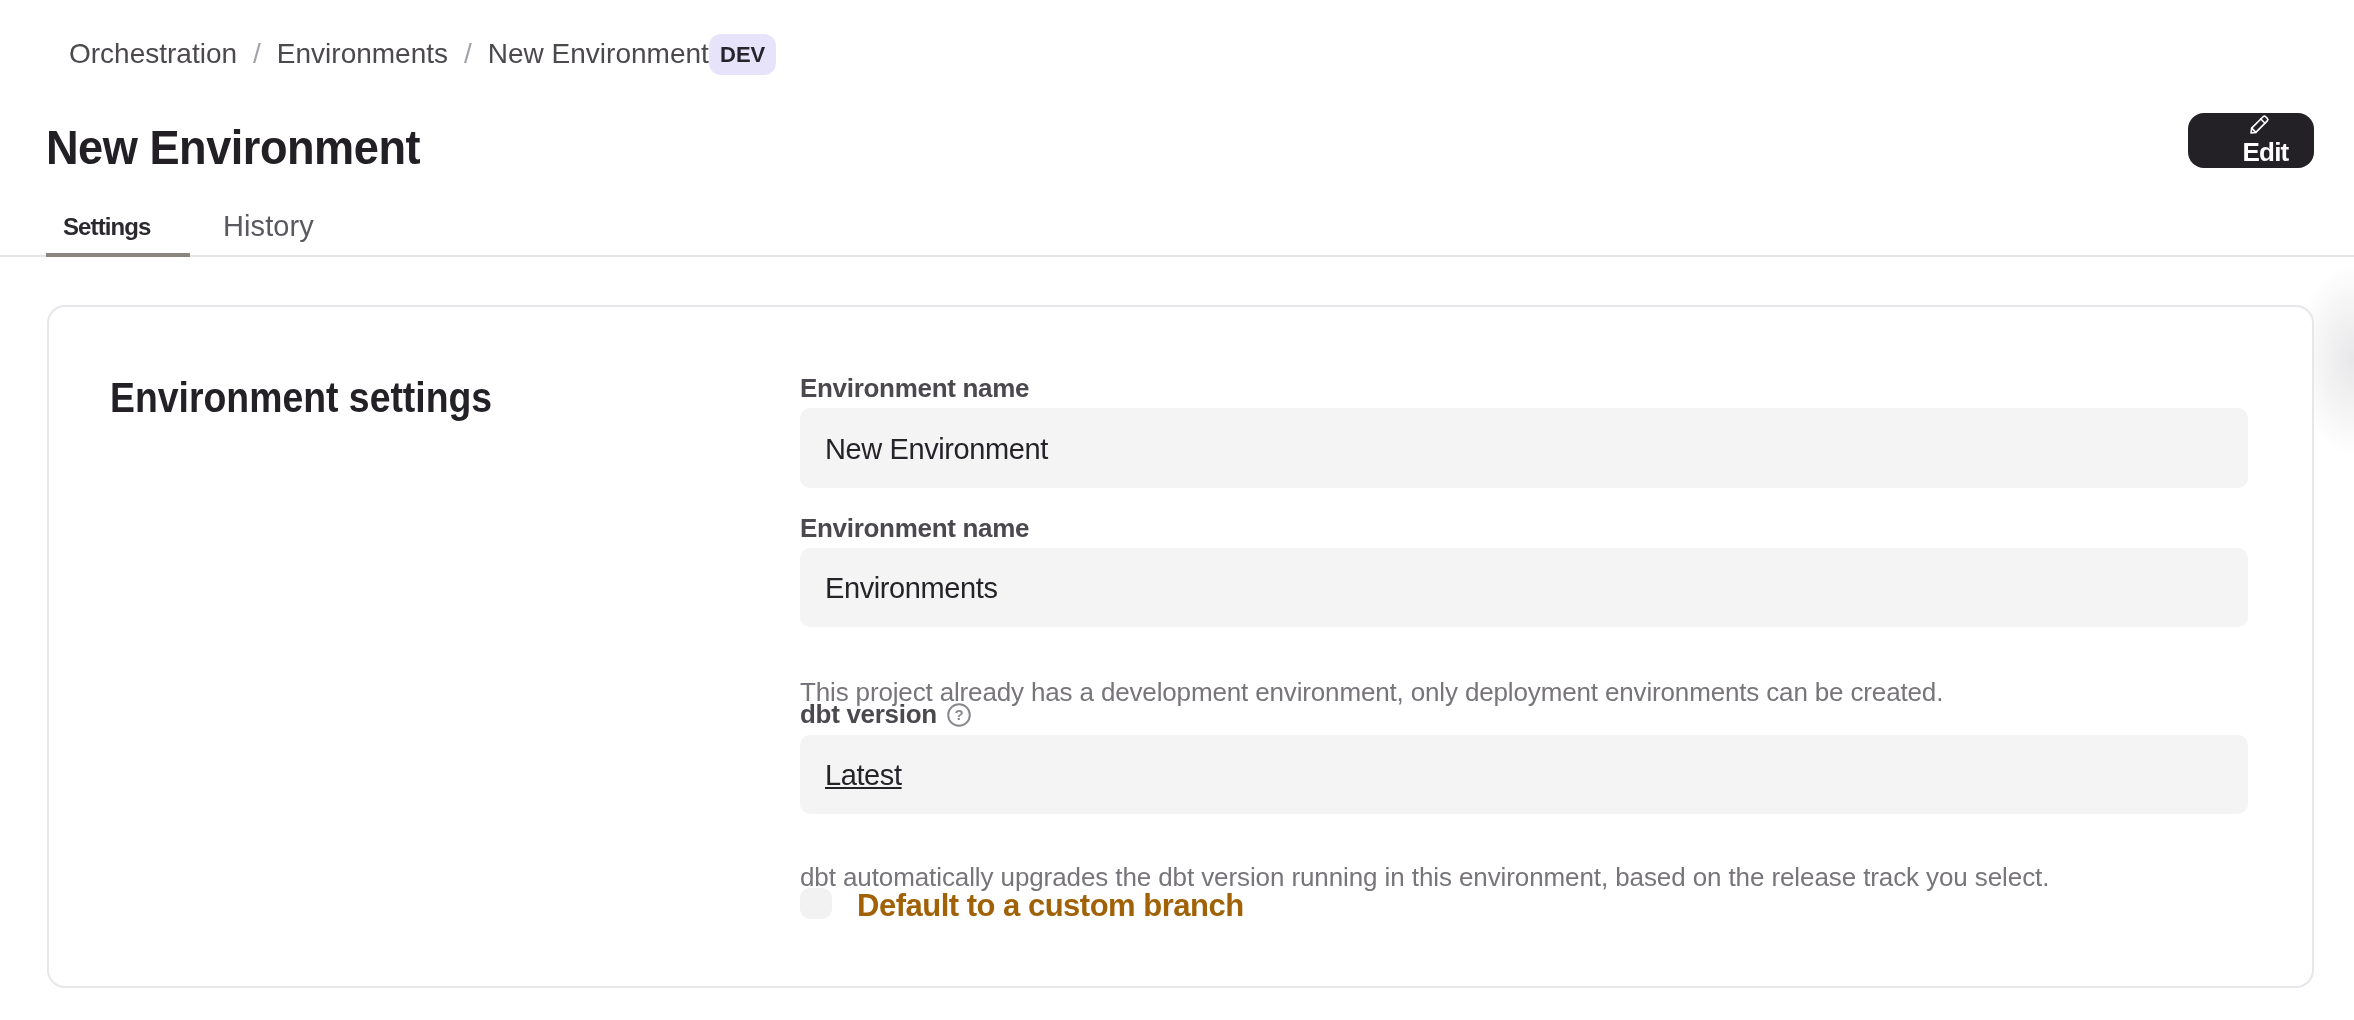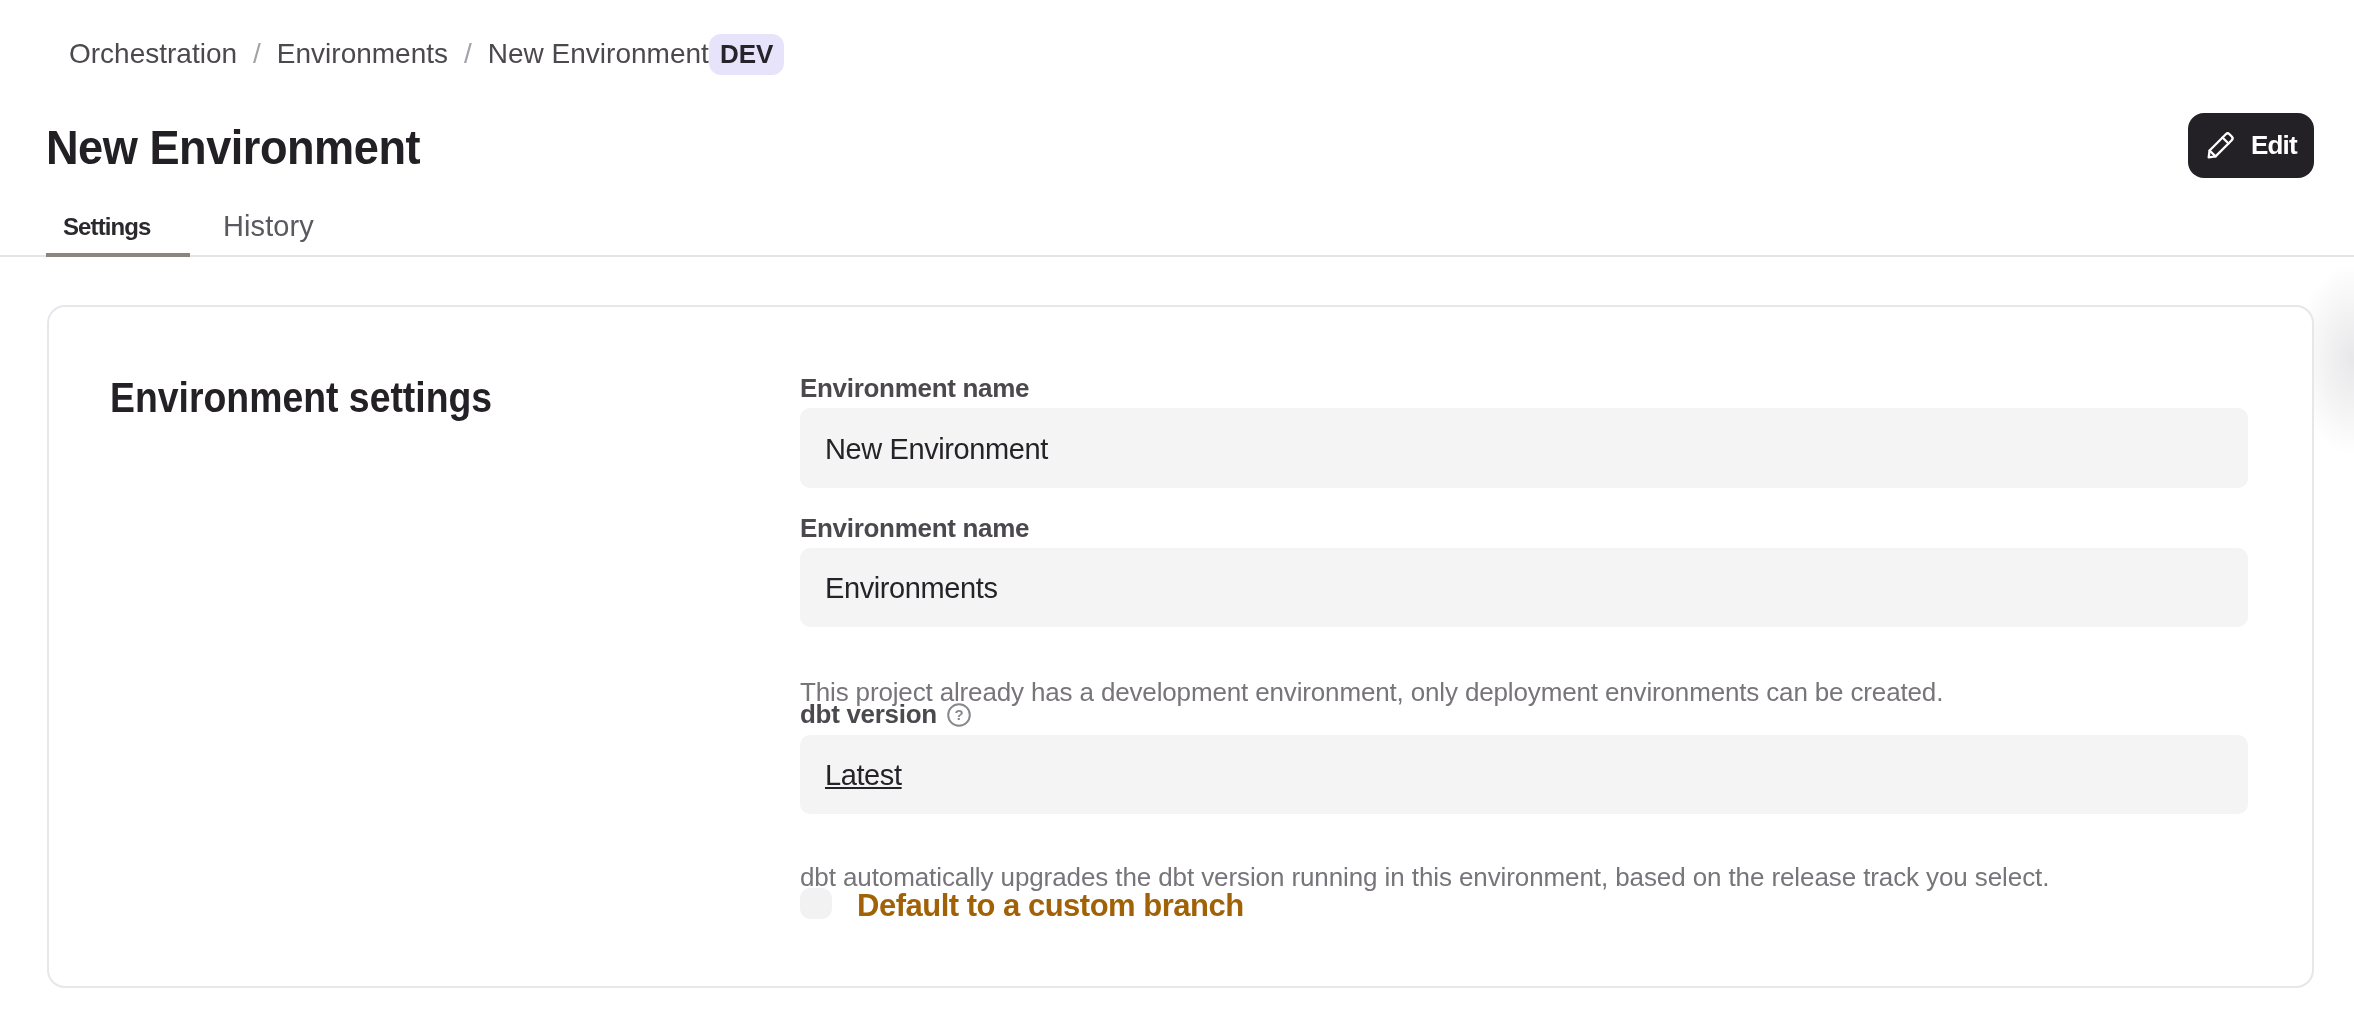--- a/index.html
+++ b/index.html
@@ -5,32 +5,32 @@
   * { margin:0; padding:0; box-sizing:border-box; }
   html,body { width:2354px; height:1020px; background:#ffffff; overflow:hidden;
     font-family:"Liberation Sans", sans-serif; }
   .page { position:relative; width:2354px; height:1020px; }
 
   
   .crumbs { position:absolute; left:57px; top:40px; font-size:28px; line-height:28px;
     color:#4b484e; white-space:nowrap;margin-left:12px; }
   .crumbs .sep { color:#a5a1a8; margin:0 16px; }
   .badge { display:inline-block; position:absolute; left:640px; top:-6px; height:41px;
-    background:#e7e3fb; color:#26242a; font-size:26px; line-height:41px; font-weight:700;
+    background:#e7e3fb; color:#26242a; font-size:22px; line-height:41px; font-weight:700;
     border-radius:12px; padding:0 11px; }
 
   
   .title { position:absolute; left:46px; top:124px; font-size:48px; line-height:48px;
     font-weight:700; color:#222025; letter-spacing:-0.5px; transform:scaleX(0.94);
     transform-origin:left top; white-space:nowrap; }
 
   
-  .editbtn { position:absolute; left:2188px; top:113px; width:126px; height:65px;
+  .editbtn { position:absolute; left:2188px; top:113px; width:126px; height:55px;
     background:#232126; border-radius:16px; display:flex; align-items:center;
-    padding-left:15px; color:#ffffff; }
+    padding-left:15px; color:#ffffff;flex-direction:column; }
   .editbtn svg { display:block; }
   .editbtn .etxt { margin-left:14px; font-size:26px; font-weight:700; letter-spacing:-0.8px; }
 
   
   .tab1 { position:absolute; left:63px; top:212px; font-size:24px; line-height:29px; font-weight:700; letter-spacing:-0.9px; color:#2b292e; }
   .tab2 { position:absolute; left:223px; top:212px; font-size:29px; line-height:29px; letter-spacing:0.1px; color:#5b585f; }
   .tabline { position:absolute; left:0; top:255px; width:2354px; height:2px; background:#e6e4e7; }
   .tabunder { position:absolute; left:46px; top:253px; width:144px; height:4px; background:#8b8580; }
 
   

